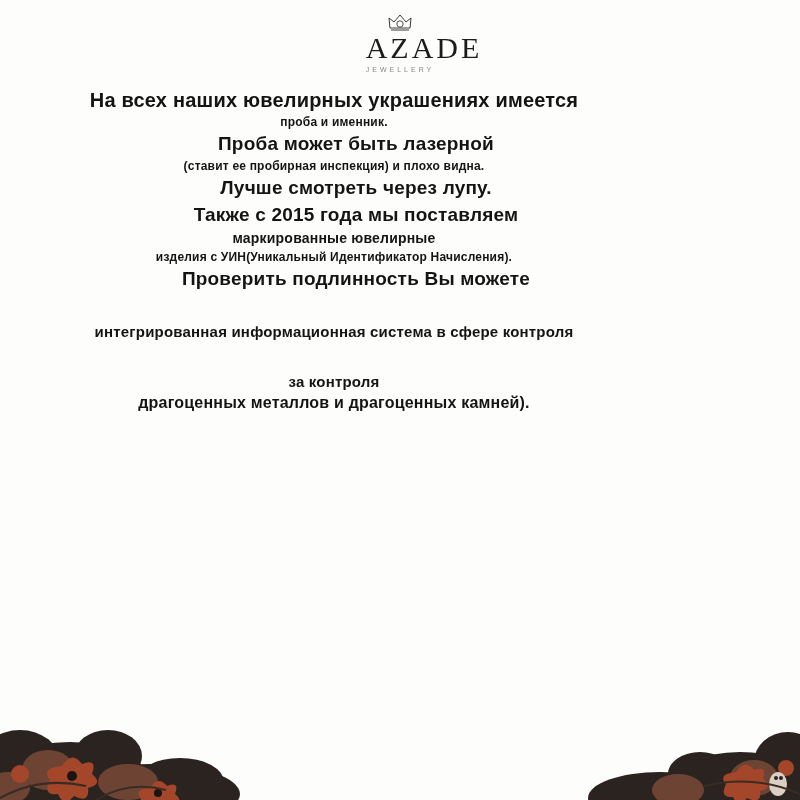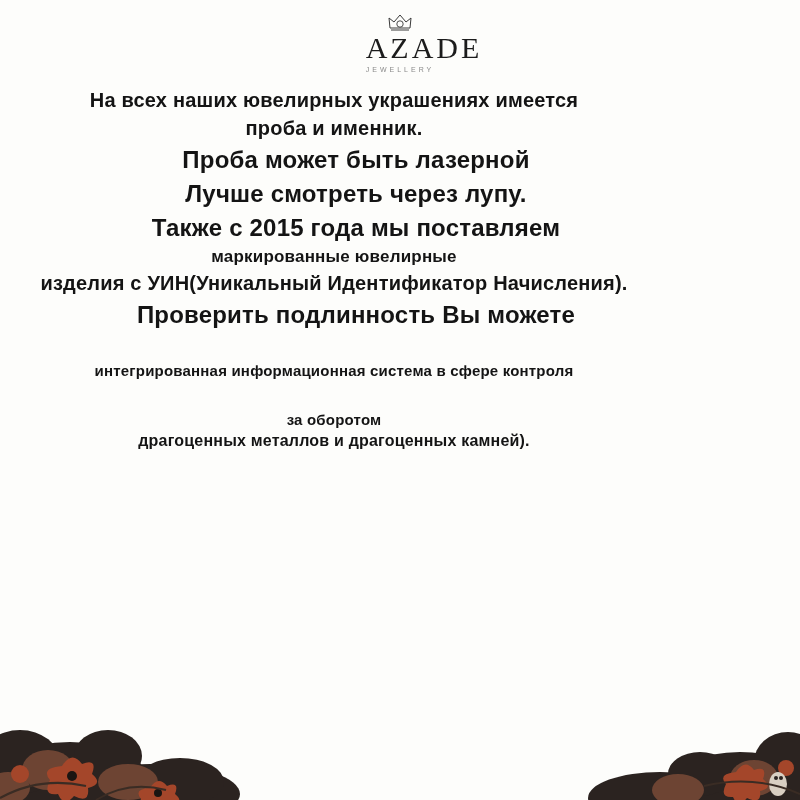--- a/index.html
+++ b/index.html
@@ -64,23 +64,23 @@
   .line {
     font-family: "Liberation Sans", sans-serif;
     font-weight: bold;
     color: #141414;
     line-height: 1.42;
     white-space: nowrap;
     letter-spacing: 0.2px;
   }
   
   .s20 { font-size: 20px; }
-  .s19 { font-size: 24px; padding-left: 44px; }
-  .s18 { font-size: 20px; }
-  .s17 { font-size: 17px; text-align: center; }
+  .s19 { font-size: 19px; padding-left: 44px; }
+  .s18 { font-size: 12px; }
+  .s17 { font-size: 14px; text-align: center; }
   .s16 { font-size: 16px; text-align: center; }
   .s15 { font-size: 15px; margin-top: 28px; }
 
   
   .floral {
     position: absolute;
     bottom: 0;
     pointer-events: none;
   }
   .floral-left  { left: 0;  width: 300px; height: 130px; }
@@ -100,27 +100,28 @@
       </svg>
     </div>
     <div class="logo-word">AZADE</div>
     <div class="logo-sub">JEWELLERY</div>
   </div>
 
   <div class="body-text">
     <div class="line s20">На всех наших ювелирных украшениях имеется</div>
     <div class="line s18">проба и именник.</div>
     <div class="line s19">Проба может быть лазерной</div>
+    <div class="line s18">(ставит  ее пробирная инспекция) и плохо видна.</div>
     <div class="line s19">Лучше смотреть через лупу.</div>
     <div class="line s19">Также с 2015 года мы поставляем</div>
     <div class="line s17">маркированные ювелирные</div>
     <div class="line s18">изделия с УИН(Уникальный Идентификатор Начисления).</div>
     <div class="line s19">Проверить подлинность Вы можете</div>
     <div class="line s15">интегрированная информационная система в сфере контроля</div>
-    <div class="line s15">за оборотом</div>
+    <div class="line s15">за контроля</div>
     <div class="line s16">драгоценных металлов и драгоценных камней).</div>
   </div>
 
   <div class="floral floral-left">
     <svg width="300" height="130" viewBox="0 0 300 130" xmlns="http://www.w3.org/2000/svg">
       <g fill="#2b2320">
         <ellipse cx="70" cy="110" rx="78" ry="38"></ellipse>
         <ellipse cx="150" cy="124" rx="90" ry="30"></ellipse>
         <ellipse cx="20" cy="92" rx="40" ry="32"></ellipse>
         <ellipse cx="108" cy="86" rx="34" ry="26"></ellipse>

